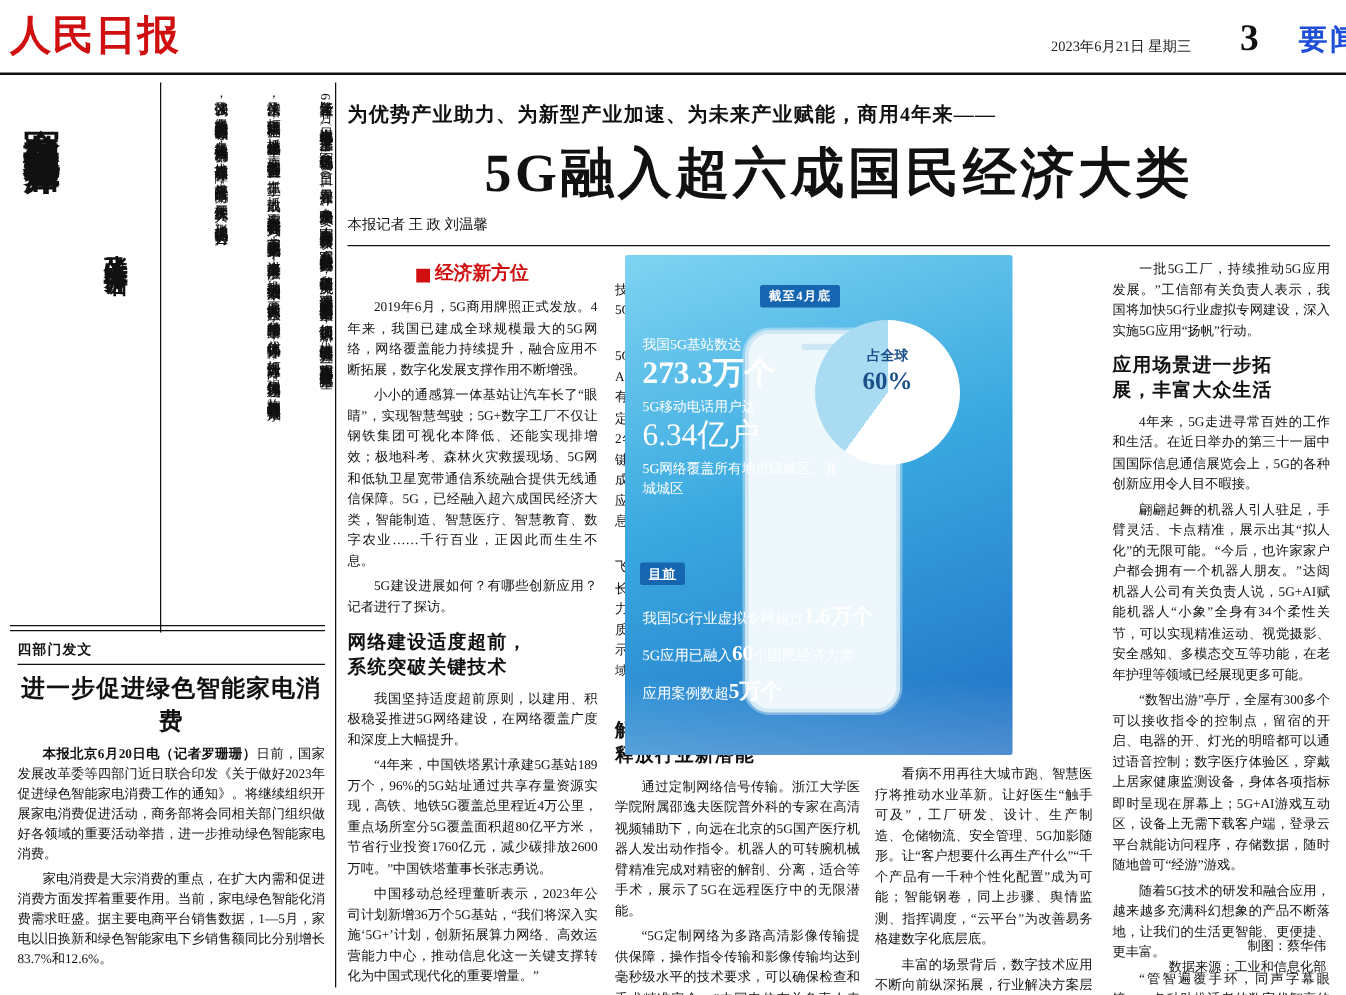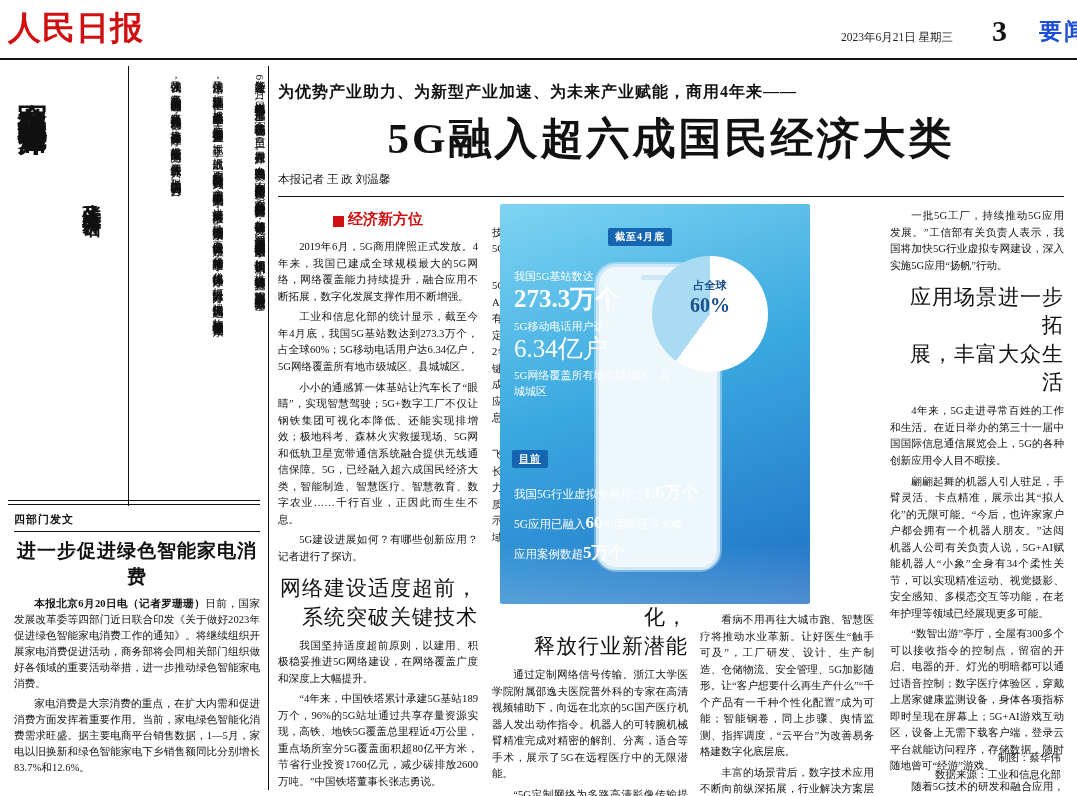--- a/index.html
+++ b/index.html
@@ -92,21 +92,21 @@
     text-align:left;font-size:11.5px;color:#111;
   }
 
   
   .bodycol{
     position:absolute;
     font-size:10.6px;line-height:1.56;text-align:justify;color:#111;
   }
   .bodycol p{margin:0 0 4px 0;text-indent:2em;}
   .subhead{
-    text-align:right;font-weight:normal;font-size:21px;line-height:1.35;
+    text-align:left;font-weight:bold;font-size:15px;line-height:1.35;
     margin:9px 0 7px 0;text-indent:0;letter-spacing:1px;
   }
   .tag-red{
     color:#d01010;font-weight:bold;font-size:15px;
   }
   .tagbox{
     text-align:center;margin-bottom:8px;text-indent:0;
   }
 
   
@@ -214,21 +214,20 @@
   <div class="kicker">为优势产业助力、为新型产业加速、为未来产业赋能，商用4年来——</div>
   <div class="headline">5G融入超六成国民经济大类</div>
   <div class="byline">本报记者 王 政 刘温馨</div>
   <div class="hrule" style="left:278px;top:196px;width:786px;"></div>
 
   <div class="bodycol" style="left:278px;top:208px;width:200px;">
     <div class="tagbox">
       <span style="display:inline-block;width:11px;height:11px;background:#d01010;margin-right:4px;vertical-align:middle;"></span><span class="tag-red">经济新方位</span>
     </div>
     <p>2019年6月，5G商用牌照正式发放。4年来，我国已建成全球规模最大的5G网络，网络覆盖能力持续提升，融合应用不断拓展，数字化发展支撑作用不断增强。</p>
-    <p>工业和信息化部的统计显示，截至今年4月底，我国5G基站数达到273.3万个，占全球60%；5G移动电话用户达6.34亿户，5G网络覆盖所有地市级城区、县城城区。</p>
     <p>小小的通感算一体基站让汽车长了“眼睛”，实现智慧驾驶；5G+数字工厂不仅让钢铁集团可视化本降低、还能实现排增效；极地科考、森林火灾救援现场、5G网和低轨卫星宽带通信系统融合提供无线通信保障。5G，已经融入超六成国民经济大类，智能制造、智慧医疗、智慧教育、数字农业……千行百业，正因此而生生不息。</p>
     <p>5G建设进展如何？有哪些创新应用？记者进行了探访。</p>
     <div class="subhead" style="white-space:pre-line;">网络建设适度超前，
 系统突破关键技术</div>
     <p>我国坚持适度超前原则，以建用、积极稳妥推进5G网络建设，在网络覆盖广度和深度上大幅提升。</p>
     <p>“4年来，中国铁塔累计承建5G基站189万个，96%的5G站址通过共享存量资源实现，高铁、地铁5G覆盖总里程近4万公里，重点场所室分5G覆盖面积超80亿平方米，节省行业投资1760亿元，减少碳排放2600万吨。”中国铁塔董事长张志勇说。</p>
     <p>中国移动总经理董昕表示，2023年公司计划新增36万个5G基站，“我们将深入实施‘5G+’计划，创新拓展算力网络、高效运营能力中心，推动信息化这一关键支撑转化为中国式现代化的重要增量。”</p>
 
   </div>
 

